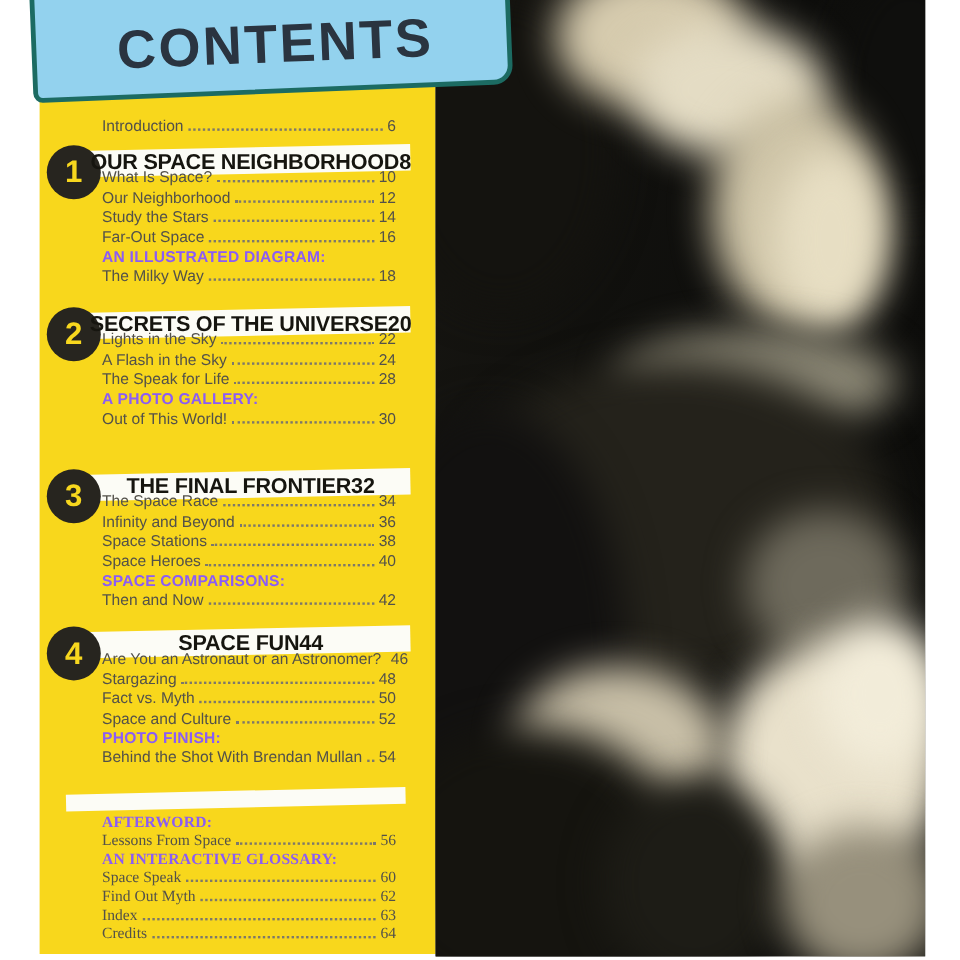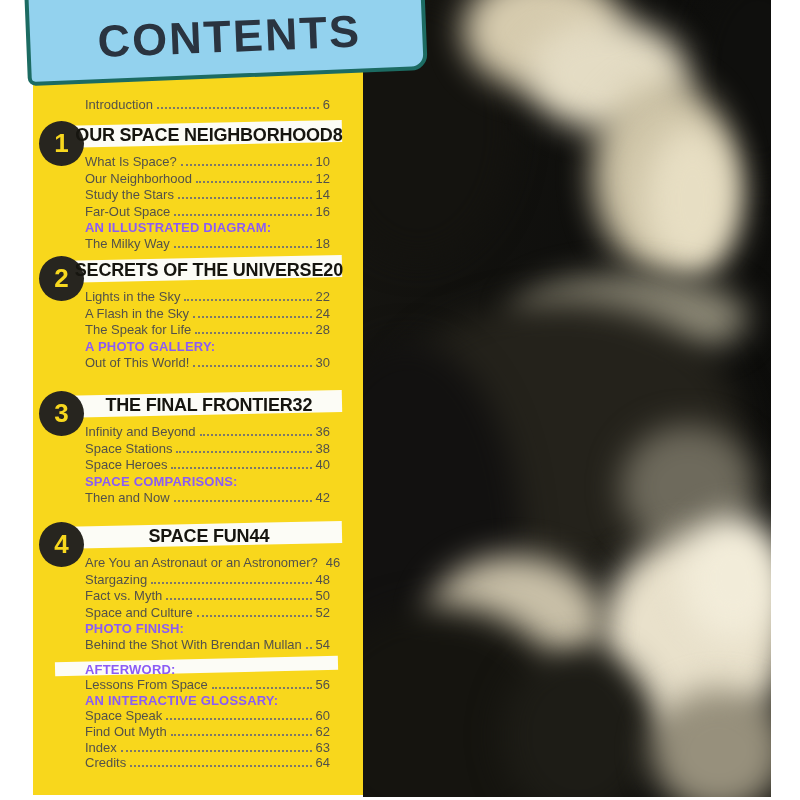--- a/index.html
+++ b/index.html
@@ -70,29 +70,29 @@
     display:flex;align-items:center;justify-content:center;
     font-size:26px;font-weight:bold;color:#f7d71e;z-index:2;
   }
   .sec .sec-head{
     position:absolute;left:88px;top:2px;width:242px;
     display:flex;justify-content:center;align-items:baseline;z-index:2;
   }
   .sec .sec-title{font-size:18px;font-weight:bold;color:#16150f;
                   letter-spacing:-.2px;white-space:nowrap;}
   .sec .sec-page{font-size:18px;font-weight:bold;color:#16150f;}
-  .sec .items{position:absolute;left:85px;top:30px;width:245px;}
+  .sec .items{position:absolute;left:85px;top:16px;width:245px;}
   .s1{top:123px;} .s2{top:258px;} .s3{top:393px;} .s4{top:524px;}
   
   .back{position:absolute;left:0;top:658px;width:363px;z-index:3;}
   .back .bar{
     position:absolute;left:55px;top:1px;width:283px;height:14px;
     background:#fcfcf6;transform:rotate(-1.3deg);
   }
-  .back .items{position:absolute;left:85px;top:3px;width:245px;}
+  .back .items{position:absolute;left:85px;top:18px;width:245px;font-family:Liberation Serif, serif;}
   .back .row{height:15.6px;}
 </style>
 </head>
 <body>
 
 <div class="screen">
 
   <div class="page-yellow"></div>
 
   <div class="photo">
@@ -205,20 +205,25 @@
     <div class="bar"></div>
     <div class="badge">
       <span>3</span>
     </div>
     <div class="sec-head">
       <span class="sec-title">THE FINAL FRONTIER</span>
       <span class="sec-page">32</span>
     </div>
     <div class="items">
       <div class="row">
+        <span class="lbl">The Space Race</span>
+        <span class="dots"></span>
+        <span class="pg">34</span>
+      </div>
+      <div class="row">
         <span class="lbl">Infinity and Beyond</span>
         <span class="dots"></span>
         <span class="pg">36</span>
       </div>
       <div class="row">
         <span class="lbl">Space Stations</span>
         <span class="dots"></span>
         <span class="pg">38</span>
       </div>
       <div class="row">

